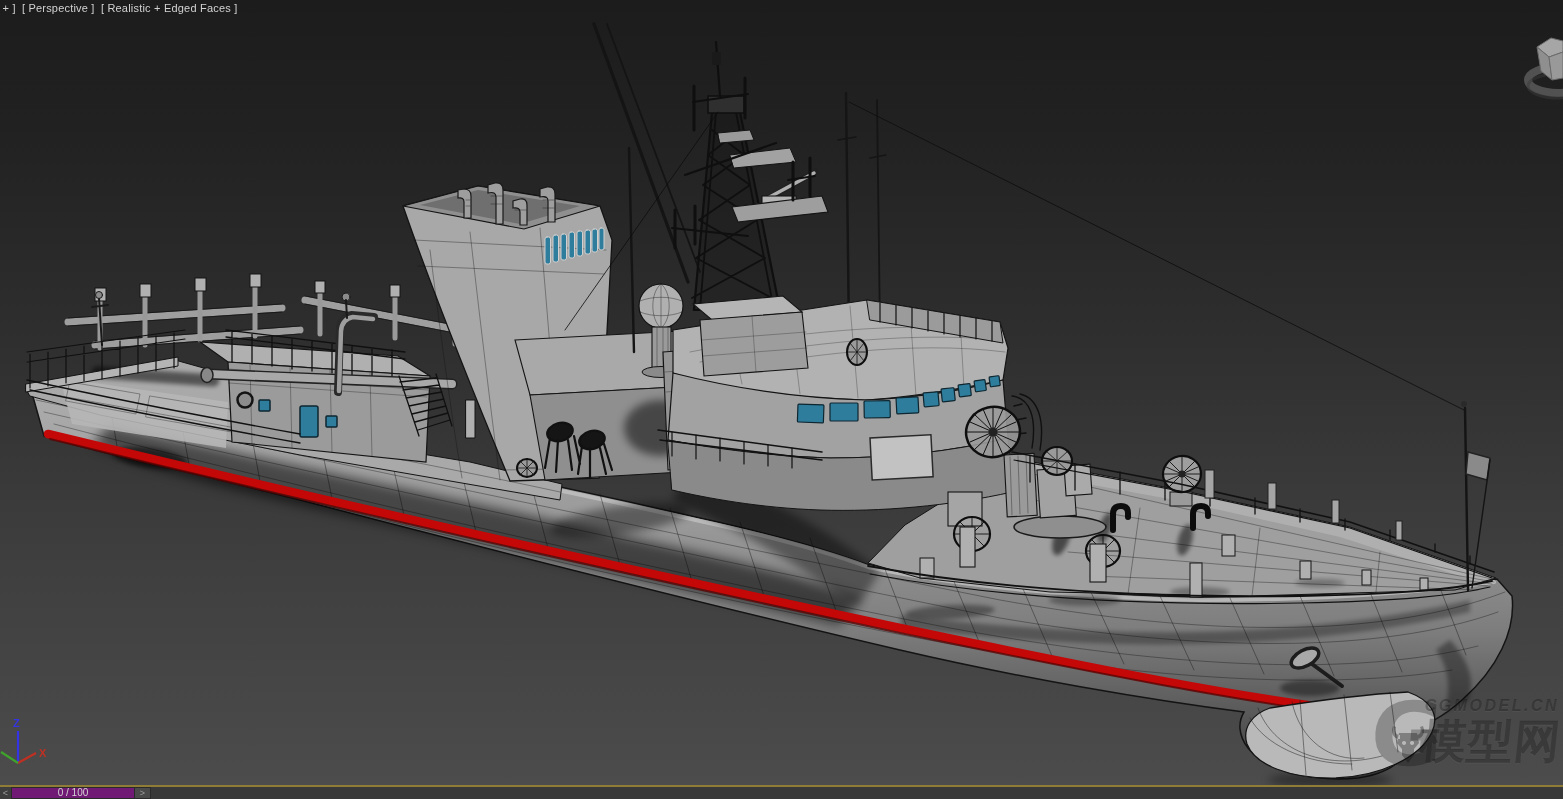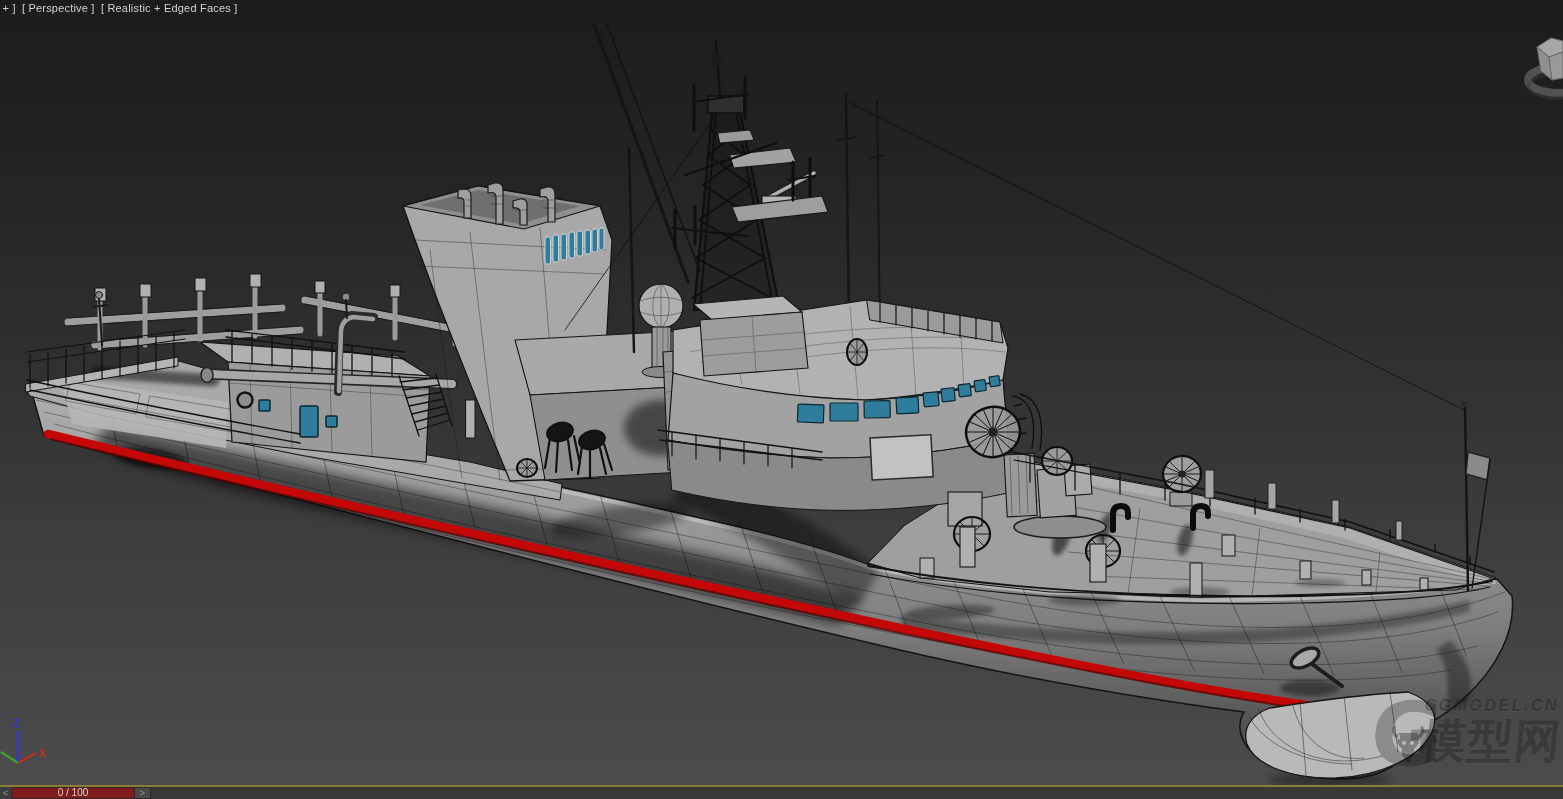--- a/index.html
+++ b/index.html
@@ -16,21 +16,21 @@
   .wm-cn{position:absolute;right:2px;top:2px;font-size:16px;font-weight:bold;font-style:italic;
     letter-spacing:2.5px;color:rgba(8,6,6,.30);text-shadow:0 1px 0 rgba(255,255,255,.045);}
   .wm-zh{position:absolute;right:0px;top:16px;font-size:46px;font-weight:bold;letter-spacing:1px;
     color:rgba(8,6,6,.30);transform:skewX(-6deg);text-shadow:0 1px 0 rgba(255,255,255,.04);
     font-family:"DejaVu Sans",sans-serif;}
   .wm-bull{position:absolute;left:14px;top:30px;opacity:.32;}
   .timeline{width:1563px;height:14px;background:#383838;border-top:2px solid #8f7c36;
     box-sizing:border-box;display:flex;align-items:stretch;}
   .tl-prev{width:11px;background:#3e3e3e;color:#9a9a9a;font-size:9px;line-height:12px;
     text-align:center;cursor:pointer;}
-  .tl-slider{width:122px;background:#7f1d1d;border:1px solid #2a2a2a;color:#d4d4d4;font-size:10px;
+  .tl-slider{width:122px;background:#701a75;border:1px solid #2a2a2a;color:#d4d4d4;font-size:10px;
     line-height:10px;text-align:center;cursor:pointer;}
   .tl-next{width:15px;background:#4a4a4a;border:1px solid #2a2a2a;border-left:none;color:#9a9a9a;
     font-size:9px;line-height:10px;text-align:center;cursor:pointer;}
   .tl-track{flex:1;background:#383838;cursor:pointer;}
 </style>
 </head>
 <body>
 
 <div class="viewport">
 

